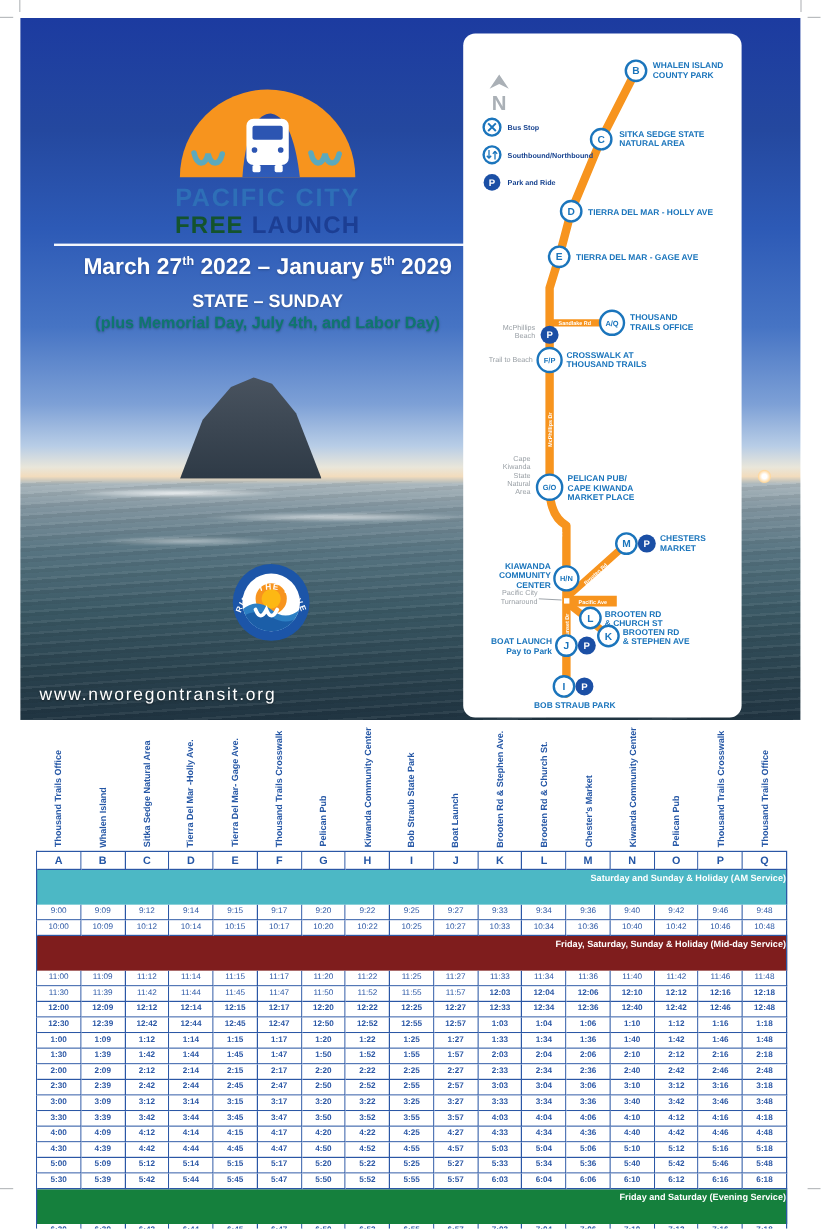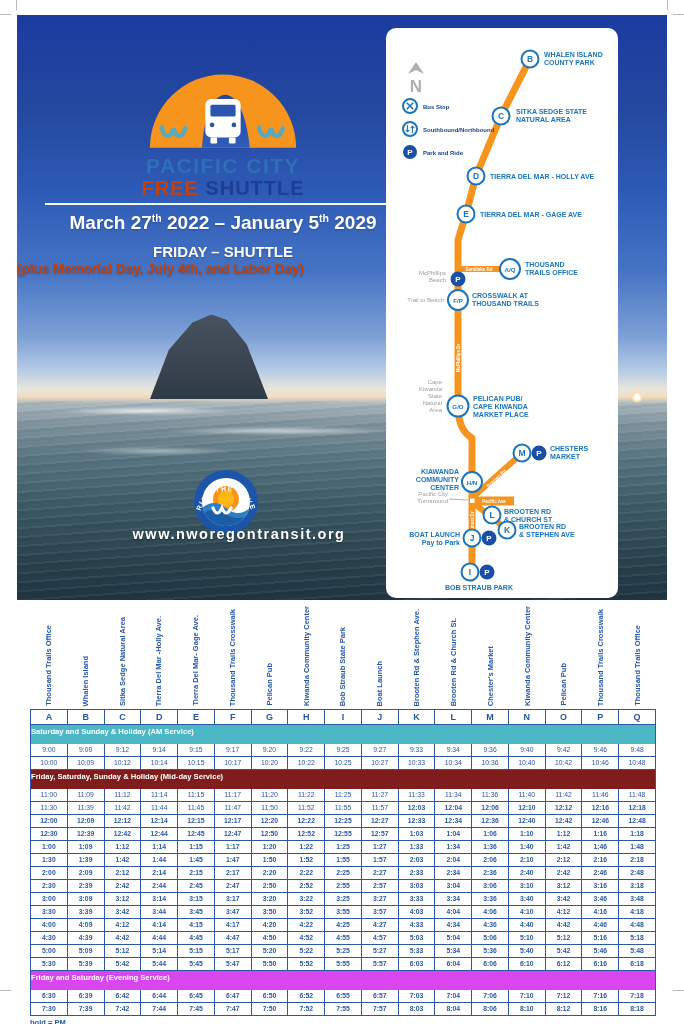--- a/index.html
+++ b/index.html
@@ -18,29 +18,29 @@
   .wc1{left:40px;top:392px;width:180px}
   .wc2{left:150px;top:412px;width:230px;opacity:.8}
   .wc3{left:60px;top:432px;width:160px;opacity:.6}
   .sun{position:absolute;left:614px;top:376px;width:12px;height:12px;border-radius:50%;background:radial-gradient(circle,#fff 0 2px,#ffd9a0 5px,rgba(255,217,160,0) 70%)}
 
   
   .hero{position:absolute;left:17px;top:15px;width:396px;height:585px}
   .logo-arch{position:absolute;left:126px;top:52px}
   .t-pacific{position:absolute;top:139px;left:0;width:412px;text-align:center;color:#2e6fb7;font-weight:bold;font-size:21px;letter-spacing:1.5px}
   .t-freeshuttle{position:absolute;top:162px;left:0;width:412px;text-align:center;font-weight:bold;font-size:20px;letter-spacing:1px}
-  .t-free{color:#c2410c}
+  .t-free{color:#14532d}
   .t-shuttle{color:#1c3e93}
   .divider{position:absolute;top:188px;left:28px;width:344px;height:2px;background:rgba(255,255,255,.95)}
   .dates{position:absolute;top:197px;left:0;width:412px;text-align:center;color:#fff;font-weight:bold;font-size:19px;text-shadow:0 1px 2px rgba(0,0,0,.25)}
   .dates sup{font-size:55%;vertical-align:super}
   .days{position:absolute;top:228px;left:0;width:412px;text-align:center;color:#fff;font-weight:bold;font-size:15px;text-shadow:0 1px 2px rgba(0,0,0,.25)}
-  .days-note{position:absolute;top:246px;left:0;width:412px;color:#c2410c;font-weight:bold;font-size:13.5px;text-shadow:0 1px 2px rgba(0,0,0,.3)}
+  .days-note{position:absolute;top:246px;left:0;width:412px;text-align:center;color:#0f766e;font-weight:bold;font-size:13.5px;text-shadow:0 1px 2px rgba(0,0,0,.3)}
   .badge{position:absolute;left:176px;top:454px}
-  .website{position:absolute;top:511px;left:16px;width:412px;text-align:center;color:#fff;font-weight:bold;font-size:14.5px;letter-spacing:1.5px;text-shadow:0 1px 2px rgba(0,0,0,.4)}
+  .website{position:absolute;top:556px;left:16px;width:412px;text-align:left;color:#fff;font-weight:normal;font-size:14.5px;letter-spacing:1.5px;text-shadow:0 1px 2px rgba(0,0,0,.4)}
 
   
   .map-panel{position:absolute;left:386px;top:28px;width:232px;height:570px;background:#fff;border-radius:10px}
   .map-svg text{font-family:"Liberation Sans",sans-serif}
   .stop-label{fill:#1b75bc;font-weight:bold;font-size:7px}
   .gray-label{fill:#9aa0a6;font-size:6px}
   .street-label{fill:#fff;font-weight:bold;font-size:4.5px}
   .legend-label{fill:#16428f;font-weight:bold;font-size:6px}
   .stop-circle{fill:#fff;stroke:#1b75bc;stroke-width:2}
   .stop-letter{fill:#1b75bc;font-weight:bold;font-size:8.5px;text-anchor:middle}
@@ -48,24 +48,24 @@
   .pr-circle{fill:#1b4fa5}
   .pr-p{fill:#fff;font-weight:bold;font-size:8px;text-anchor:middle}
 
   
   .timetable{position:absolute;left:30px;top:600px;width:626px}
   .tt-headers{display:grid;grid-template-columns:repeat(17,1fr)}
   .col-head{display:flex;align-items:flex-end;justify-content:center;height:106px;padding-bottom:3px}
   .col-head span{writing-mode:vertical-rl;transform:rotate(180deg);font-size:7.5px;font-weight:bold;color:#2456a5;white-space:nowrap}
   .tt-letters{display:grid;grid-template-columns:repeat(17,1fr);border-top:1px solid #2b57a5;border-left:1px solid #2b57a5}
   .letter-cell{height:14px;line-height:14px;text-align:center;font-weight:bold;font-size:9px;color:#2456a5;border-right:1px solid #2b57a5;border-bottom:1px solid #2b57a5;background:#fff}
-  .band{height:19px;line-height:13px;text-align:left;color:#fff;font-size:7.6px;font-weight:bold;border-left:1px solid #2b57a5;border-right:1px solid #2b57a5}
+  .band{height:29px;line-height:13px;text-align:right;color:#fff;font-size:7.6px;font-weight:bold;border-left:1px solid #2b57a5;border-right:1px solid #2b57a5}
   .band-teal{background:#4cb8c5}
   .band-navy{background:#7f1d1d}
-  .band-blue{background:#d946ef}
+  .band-blue{background:#15803d}
   .t-row{display:grid;grid-template-columns:repeat(17,1fr);border-left:1px solid #2b57a5}
   .t-cell{height:12px;line-height:12px;text-align:center;font-size:6.8px;color:#2b57a5;border-right:1px solid #2b57a5;border-bottom:1px solid #2b57a5;background:#fff}
   .t-cell.pm{font-weight:bold}
   .tt-note{font-size:7.5px;font-weight:bold;color:#2456a5;padding:2px 1px 0 0}
 </style>
 </head>
 <body>
 
 <div class="page">
 
@@ -102,27 +102,27 @@
         <rect x="-15" y="-17" width="30" height="14" rx="2" fill="#2c55b2"></rect>
         <circle cx="-13" cy="7" r="2.8" fill="#2c55b2"></circle>
         <circle cx="13" cy="7" r="2.8" fill="#2c55b2"></circle>
         <rect x="-15" y="22" width="8" height="7" rx="1.5" fill="#fff"></rect>
         <rect x="7" y="22" width="8" height="7" rx="1.5" fill="#fff"></rect>
       </g>
     </svg>
     <div class="t-pacific">PACIFIC CITY</div>
     <div class="t-freeshuttle">
       <span class="t-free">FREE</span>
-      <span class="t-shuttle">SHUTTLE</span>
+      <span class="t-shuttle">LAUNCH</span>
     </div>
     <div class="divider"></div>
     <div class="dates">
       <span>March 27</span><sup>th</sup><span> 2022 – January 5</span><sup>th</sup><span> 2029</span>
     </div>
-    <div class="days">FRIDAY – SHUTTLE</div>
+    <div class="days">STATE – SUNDAY</div>
     <div class="days-note">(plus Memorial Day, July 4th, and Labor Day)</div>
 
     <svg class="badge" width="66" height="66" viewBox="-33 -33 66 66">
       <defs>
         <clipPath id="innerclip">
             <circle cx="0" cy="0" r="24"></circle>
           </clipPath>
         <path id="arcpath" d="M -25,8 A 26,26 0 0 1 25,8" fill="none"></path>
       </defs>
       <circle cx="0" cy="0" r="32" fill="#1C55A8"></circle>

